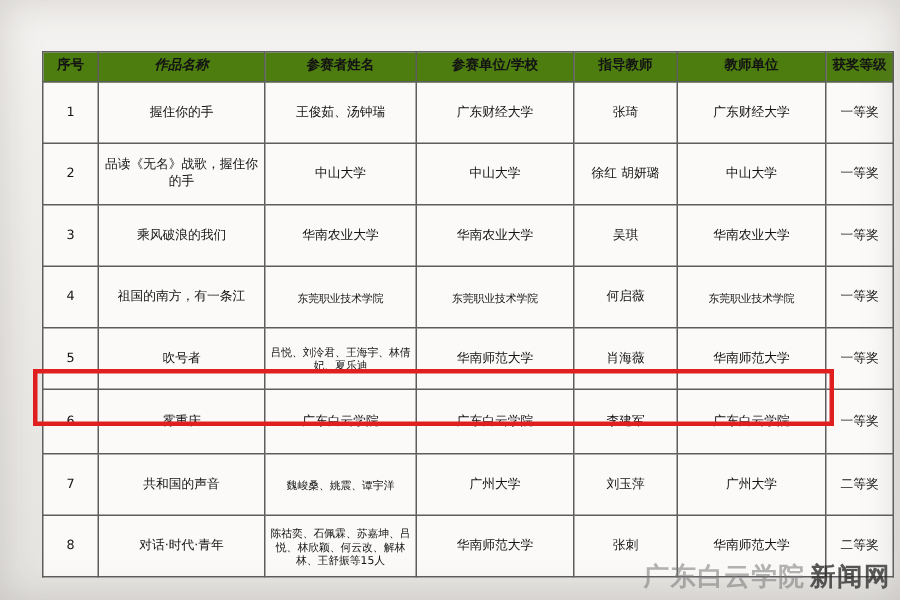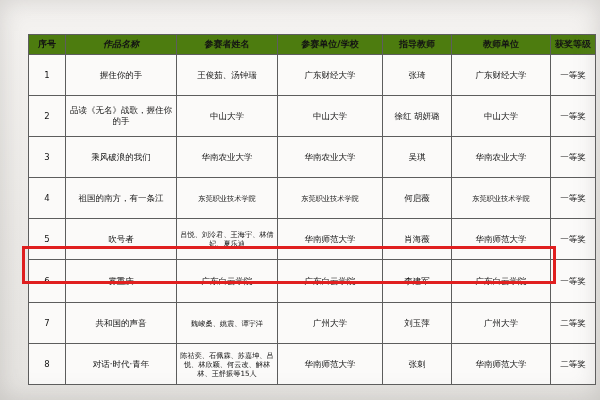--- a/index.html
+++ b/index.html
@@ -204,15 +204,18 @@
           <td>张刺</td>
           <td>华南师范大学</td>
           <td>二等奖</td>
         </tr>
       </tbody>
     </table>
   </div>
 
   <div class="hl-box"></div>
 
+  <div class="watermark">
+    <span>广东白云学院</span><span class="wm2">新闻网</span>
+  </div>
 
   <div class="shadow-edge"></div>
 </div>
 
 </body></html>

